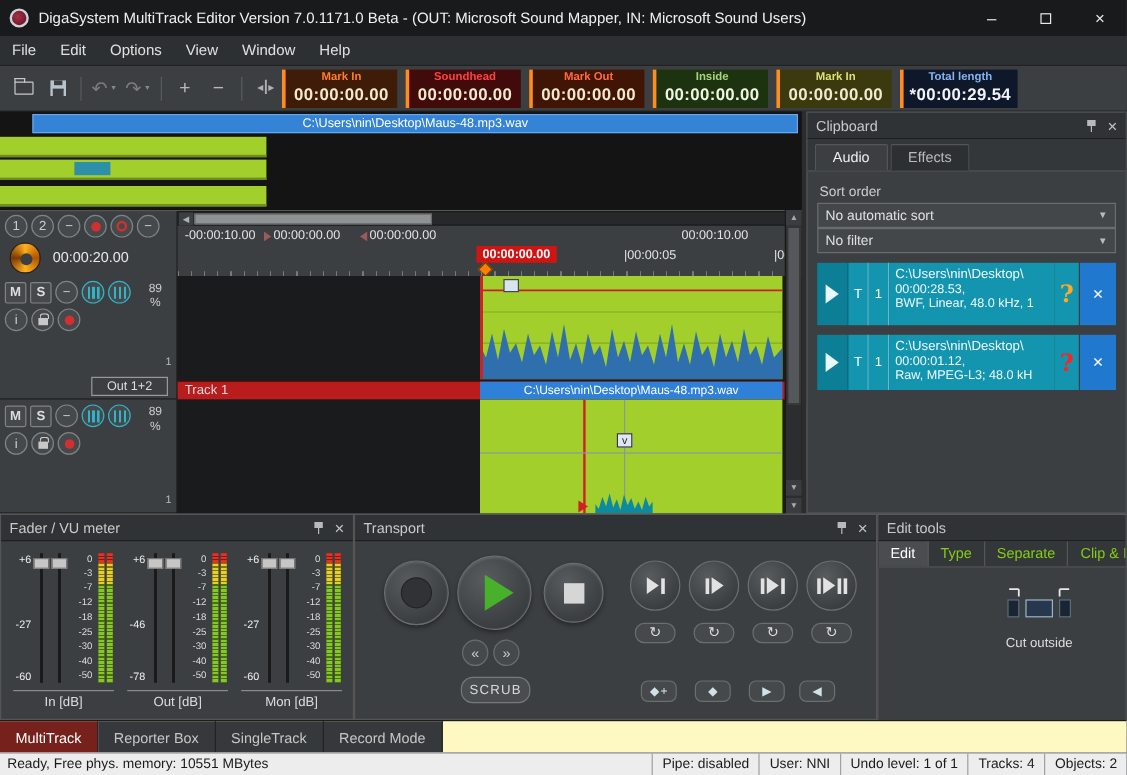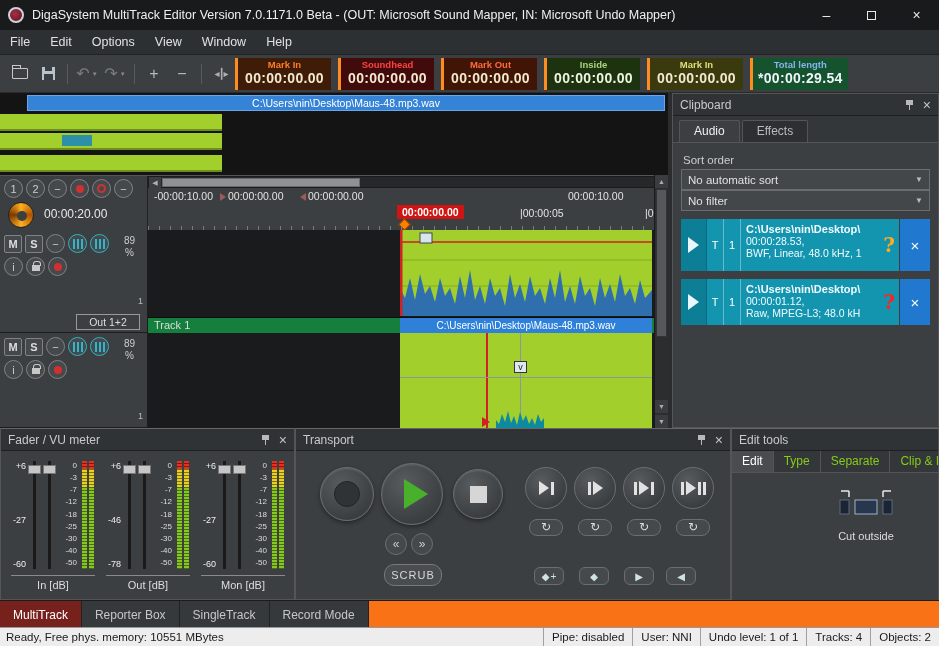--- a/index.html
+++ b/index.html
@@ -30,21 +30,21 @@
 .icon-save::after{content:"";position:absolute;bottom:0;left:2px;width:9px;height:5px;background:#3c3f41;border-top:1px solid #3c3f41}
 .snaptxt{font-size:10px;letter-spacing:-1px;color:#b0b0b0}
 .tcbox{height:32px;min-width:96px;margin-right:7px;border-left:3px solid #ff8c1e;display:flex;flex-direction:column;align-items:center;justify-content:center;padding:0 5px}
 .tcl{font-size:9.5px;font-weight:bold;line-height:1.15}
 .tcv{font-size:14px;font-weight:bold;color:#f3e9cf;letter-spacing:.3px;line-height:1.1;white-space:nowrap}
 .tc0{background:#3f1c07}.tc0 .tcl{color:#ff7d26}
 .tc1{background:#420b0b}.tc1 .tcl{color:#ff4242}
 .tc2{background:#411506}.tc2 .tcl{color:#ff6a3c}
 .tc3{background:#1d3310}.tc3 .tcl{color:#a9d37f}.tc3 .tcv{color:#eef5e0}
 .tc4{background:#3a3a0e}.tc4 .tcl{color:#dede7a}
-.tc5{background:#14532d}.tc5 .tcl{color:#84b4f0}.tc5 .tcv{color:#f0f4fa}
+.tc5{background:#0f172a}.tc5 .tcl{color:#84b4f0}.tc5 .tcv{color:#f0f4fa}
 
 .phead{height:22px;background:#303335;border-bottom:1px solid #1f1f1f;display:flex;align-items:center;padding:0 7px;font-size:12px;color:#c9c9c9}
 .sp{flex:1}
 .pin{width:9px;height:11px;position:relative;display:inline-block;margin-left:8px}
 .pin::before{content:"";position:absolute;left:1px;top:1px;width:7px;height:5px;background:#b9b9b9}
 .pin::after{content:"";position:absolute;left:4px;top:6px;width:1px;height:5px;background:#b9b9b9}
 .pclose{color:#c4c4c4;font-size:14px;margin-left:9px;line-height:1}
 .panel{background:#3c3f41;border:1px solid #555;border-top:1px solid #666}
 
 .trackarea{background:#141414}
@@ -69,21 +69,21 @@
 .flag-l{width:0;height:0;border-right:6px solid #9c5a5a;border-top:4px solid transparent;border-bottom:4px solid transparent}
 .diamond{width:9px;height:9px;background:#ff8000;border:1px solid #7a3800;transform:rotate(45deg)}
 .ticks{background:repeating-linear-gradient(to right,#7a7a7a 0 1px,transparent 1px 11px)}
 .thead{background:#3c3f41;border-right:1px solid #1c1c1c;border-bottom:1px solid #1c1c1c}
 .thr{display:flex;gap:3px;padding:4px 0 0 4px;align-items:center}
 .gain{position:absolute;right:12px;top:5px;text-align:center;font-size:10px;line-height:1.15;color:#ccc}
 .outsel{height:16px;width:64px;border:1px solid #999;background:#3c3f41;color:#ddd;font-size:10.5px;display:flex;align-items:center;justify-content:center}
 .tnum{font-size:9px;color:#bbb}
 .tbody{background:#191b1c;border-bottom:1px solid #1c1c1c}
 .clipblock{background:#a2cf2c;overflow:hidden}
-.namebar{background:#15803d;border-top:1px solid #0d0d0d}
+.namebar{background:#b91c1c;border-top:1px solid #0d0d0d}
 .tname{position:absolute;left:6px;top:1px;font-size:11px;color:#ddd}
 .cliptitle{background:#2f80d8;color:#fff;font-size:10px;display:flex;align-items:center;justify-content:center;white-space:nowrap;overflow:hidden}
 .vscroll{background:#2b2d2e;border-left:1px solid #1a1a1a}
 .varrow{position:absolute;left:0;width:13px;height:13px;display:flex;align-items:center;justify-content:center;font-size:7px;color:#aaa;background:#3a3d3f}
 .vthumb{left:1px;width:11px;background:#55585a;border:1px solid #333}
 .markerbox{width:13px;height:12px;background:#dfe8ee;border:1px solid #334;color:#223;font-size:9px;display:flex;align-items:center;justify-content:center}
 .redflag{width:0;height:0;border-left:8px solid #d02222;border-top:5px solid transparent;border-bottom:5px solid transparent}
 
 .cpanel{background:#3c3f41;border:1px solid #555}
 .ctabs{display:flex;padding:4px 6px 0;gap:2px;border-bottom:1px solid #555;background:#34373a}
@@ -91,21 +91,21 @@
 .ctab.active{background:#3c3f41;color:#eee}
 .cbody{padding:6px 8px}
 .lbl{font-size:11.5px;color:#ccc;margin:5px 2px 3px}
 .dd{height:21px;background:#43474a;border:1px solid #6a6d70;display:flex;align-items:center;justify-content:space-between;padding:0 6px;font-size:11.5px;color:#e0e0e0}
 .ddarrow{font-size:8px;color:#bbb}
 .clipitem{display:flex;height:52px;margin-top:8px}
 .ci-play{width:26px;background:#0c7f97;display:flex;align-items:center;justify-content:center;border-right:1px solid #0a6a7e}
 .tri-r{width:0;height:0;border-left:11px solid #e8f8fc;border-top:8px solid transparent;border-bottom:8px solid transparent}
 .ci-col{width:17px;background:#1495af;color:#fff;display:flex;align-items:center;justify-content:center;font-size:11px;border-right:1px solid rgba(255,255,255,.35)}
 .ci-body{flex:1;background:#1495af;color:#f0faff;padding:4px 5px 0;overflow:hidden}
-.ci-path{font-size:11px;font-weight:bold;white-space:nowrap}
+.ci-path{font-size:11px;font-weight:normal;white-space:nowrap}
 .ci-dur,.ci-fmt{font-size:10.5px;white-space:nowrap}
 .ci-q{width:20px;background:#1495af;display:flex;align-items:center;justify-content:center;font-size:20px;font-weight:bold;font-family:"DejaVu Serif",serif}
 .q-orange{color:#ffaa22}.q-red{color:#ff2222}
 .ci-x{width:30px;background:#2079cf;color:#fff;display:flex;align-items:center;justify-content:center;font-size:15px;margin-left:1px;border:none}
 
 .fgroup{top:30px;width:88px;height:140px}
 .fnum{font-size:9px;color:#eee;width:17px;text-align:right}
 .fslider{top:2px;width:13px;height:108px;background:linear-gradient(to right,transparent 0 5px,#1a1a1a 5px 8px,transparent 8px)}
 .fthumb{position:absolute;left:0;top:4px;width:13px;height:9px;background:#c6c6c6;border:1px solid #777}
 .fscale{top:2px;left:50px;width:18px;height:106px;display:flex;flex-direction:column;justify-content:space-between;align-items:flex-end;font-size:8px;color:#ddd}
@@ -122,35 +122,35 @@
 .loopbtn{position:absolute;width:34px;height:17px;border-radius:8px;background:#46494b;border:1px solid #6b6e70;color:#ddd;font-size:12px;line-height:13px;text-align:center;padding:0}
 .smcirc{position:absolute;width:22px;height:22px;border-radius:50%;background:#46494b;border:1px solid #6b6e70;color:#ccc;font-size:12px;display:flex;align-items:center;justify-content:center;padding:0}
 .scrubbtn{position:absolute;width:58px;height:22px;border-radius:10px;background:#4a4d4f;border:1px solid #76797b;color:#d8d8d8;font-size:11px;letter-spacing:1px;text-align:center}
 .tinybtn{position:absolute;width:30px;height:18px;border-radius:6px;background:#46494b;border:1px solid #6b6e70;color:#cfe2e6;font-size:10px;display:flex;align-items:center;justify-content:center;gap:1px;padding:0}
 
 .etabs{display:flex;height:22px;background:#34373a;border-bottom:1px solid #555;overflow:hidden;white-space:nowrap}
 .etab{padding:3px 10px;font-size:12px;color:#84cc16;border-right:1px solid #555}
 .etab.active{background:#4a4d4f;color:#fff}
 .etbtn{position:absolute;top:58px;width:76px;height:86px;display:flex;flex-direction:column;align-items:center;gap:9px;background:transparent;border:none;color:#ddd;font-size:11px}
 
-.bottomtabs{display:flex;background:#f97316;border-top:1px solid #1c1c1c}
+.bottomtabs{display:flex;background:#fef9c3;border-top:1px solid #1c1c1c}
 .btab{display:inline-flex;align-items:center;height:27px;padding:0 13px;font-size:12px;color:#c6c6c6;border-right:1px solid #222;background:#36393b}
 .btab.active{background:#77211d;color:#fff}
 .statusbar{display:flex;align-items:stretch;background:#ededed;color:#1a1a1a;font-size:11.5px;height:19px;border-top:1px solid #999}
 .st-left{flex:1;display:flex;align-items:center;padding-left:6px}
 .st-seg{display:flex;align-items:center;padding:0 8px;border-left:1px solid #a0a0a0;white-space:nowrap}
 </style>
 </head>
 <body>
 
 <div id="app">
 
   <div class="titlebar">
     <span class="app-logo"></span>
-    <span class="title-text">DigaSystem MultiTrack Editor Version 7.0.1171.0 Beta - (OUT: Microsoft Sound Mapper, IN: Microsoft Undo Mapper)</span>
+    <span class="title-text">DigaSystem MultiTrack Editor Version 7.0.1171.0 Beta - (OUT: Microsoft Sound Mapper, IN: Microsoft Sound Users)</span>
     <span class="winbtns">
       <span class="winbtn">–</span>
       <span class="winbtn">
           <span class="maxbox"></span>
         </span>
       <span class="winbtn">×</span>
     </span>
   </div>
 
   <div class="menubar">

